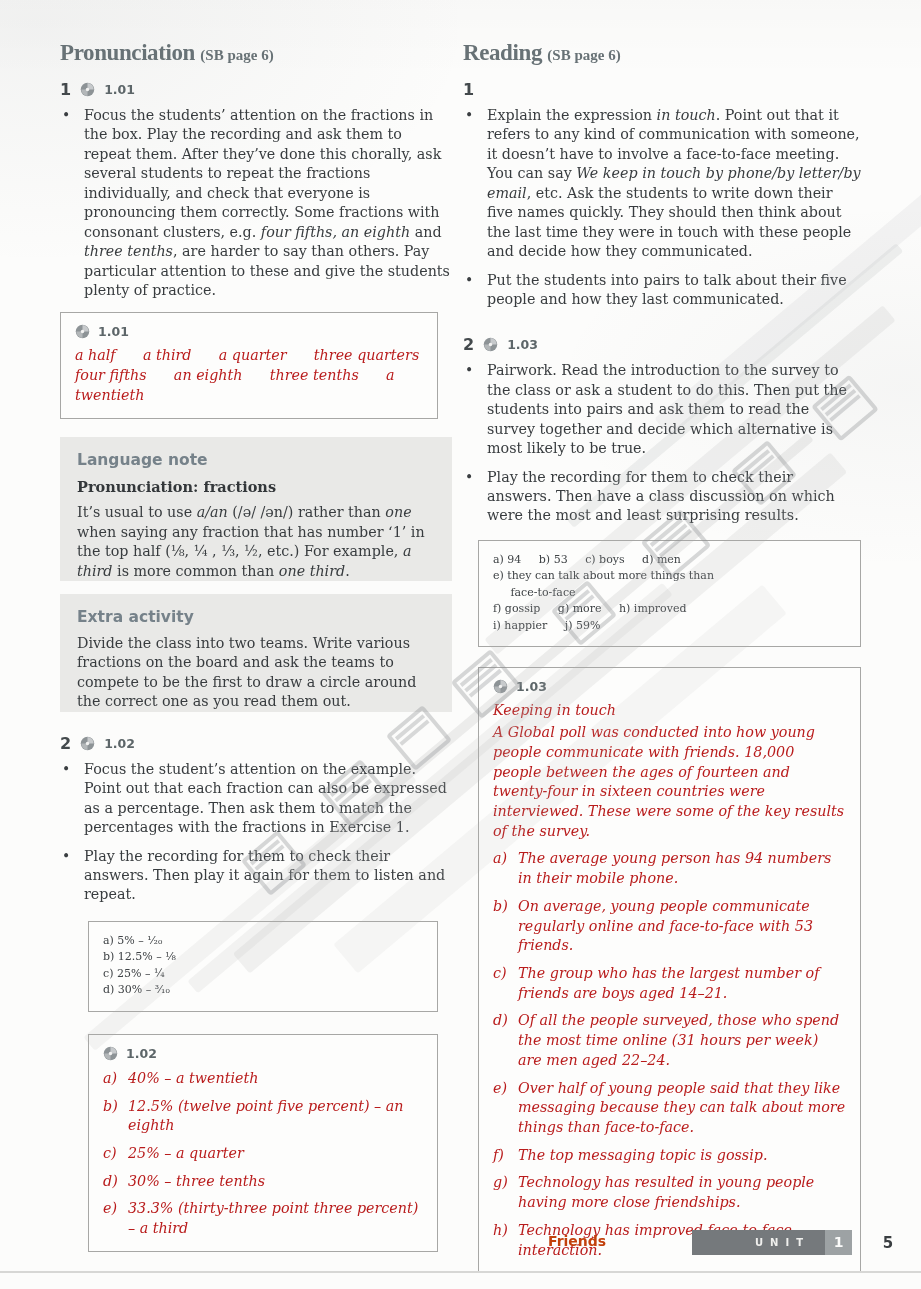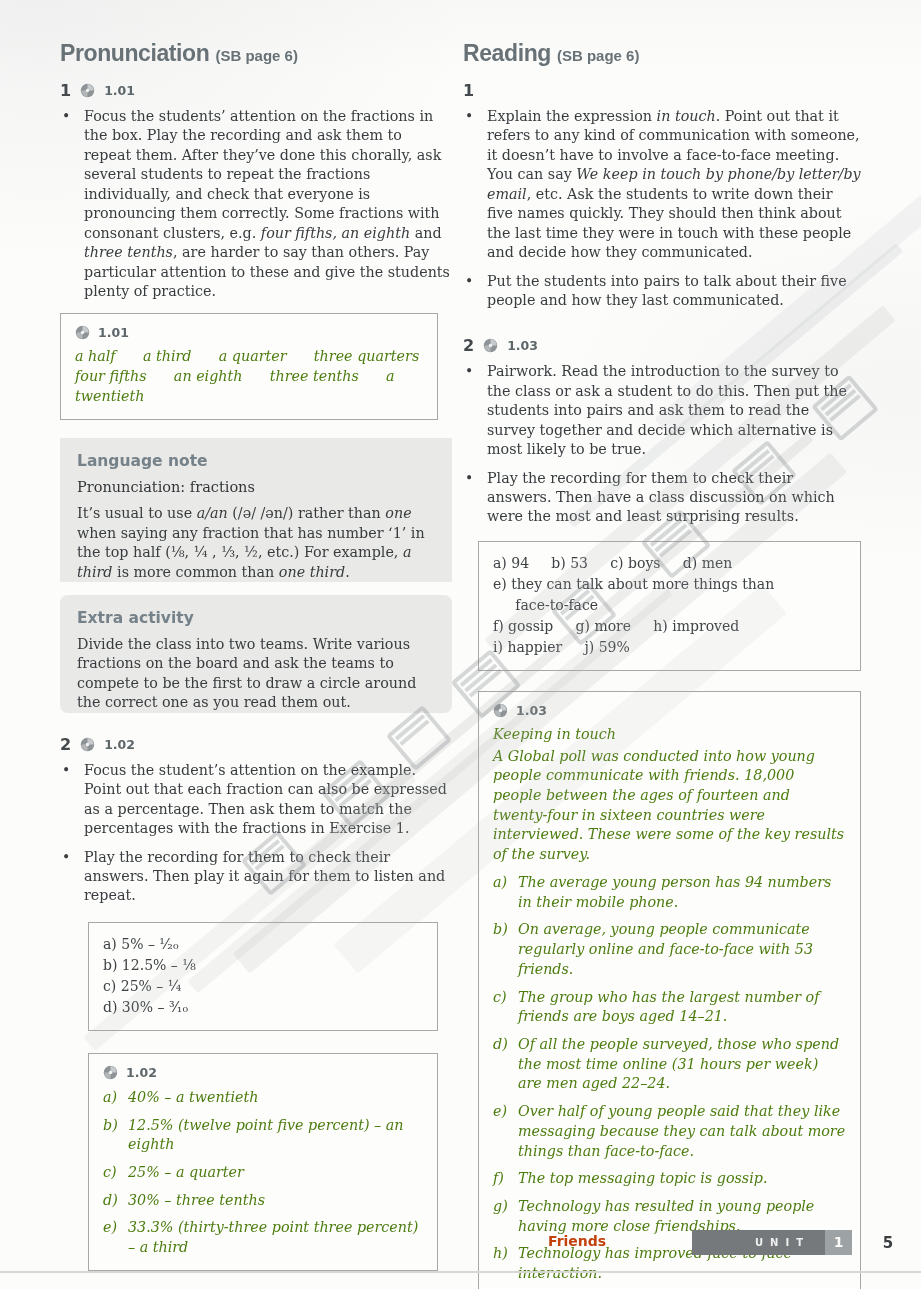--- a/index.html
+++ b/index.html
@@ -22,21 +22,21 @@
   .wm{position:absolute;inset:0;pointer-events:none;z-index:6;overflow:hidden;}
   .wm .stripe{position:absolute;background:#aeb0b1;transform:rotate(-40deg);border-radius:3px;}
   .wm .blob{position:absolute;border:4px solid rgba(140,143,145,0.35);transform:rotate(-40deg);border-radius:4px;}
   .wm .blob i{display:block;margin:3px 2px;height:4px;background:rgba(140,143,145,0.33);}
 
   
   .col{position:absolute;top:40px;z-index:3;}
   .col-left{left:60px;width:392px;}
   .col-right{left:463px;width:398px;}
 
-  .h1{font-family:Liberation Sans, sans-serif;font-weight:bold;font-size:23px;
+  .h1{font-family:Liberation Serif, serif;font-weight:bold;font-size:23px;
       color:#687276;letter-spacing:-0.4px;margin:0 0 6px 0;}
   .h1 .sb{font-size:15px;letter-spacing:0;}
 
   .ex-head{display:flex;align-items:center;gap:9px;margin:14px 0 7px 0;
       font-family:"DejaVu Sans", sans-serif;font-weight:bold;}
   .ex-num{font-size:16px;color:#43494c;}
   .track{font-size:12.5px;color:#5d6669;}
 
   .audio-icon{width:15px;height:15px;display:inline-block;flex:0 0 auto;}
 
@@ -44,37 +44,37 @@
   .bullet .dot{flex:0 0 22px;color:#3a3e41;font-size:14px;line-height:1.36;padding-left:2px;}
   .bullet .btxt{flex:1;}
   .body-text{font-size:14.3px;line-height:1.36;color:#383c3f;}
   .it{font-style:italic;}
   .pre{white-space:pre-wrap;}
 
   .box{border:1px solid #a7a7a5;background:#fdfdfc;padding:11px 14px 12px 14px;}
   .graybox{background:#e9e9e7;padding:12px 17px 0 17px;}
   .note-head{font-family:"DejaVu Sans", sans-serif;font-weight:bold;font-size:15.5px;
       color:#76828a;margin:2px 0 8px 0;}
-  .note-sub{font-weight:normal;font-size:14.5px;color:#33373a;margin:0 0 7px 0;}
+  .note-sub{font-weight:bold;font-size:14.5px;color:#33373a;margin:0 0 7px 0;}
 
   .track-row{display:flex;align-items:center;gap:8px;margin-bottom:7px;
       font-family:"DejaVu Sans", sans-serif;font-weight:bold;}
-  .transcript{font-style:italic;font-size:14.3px;line-height:1.38;color:#4d7c0f;}
+  .transcript{font-style:italic;font-size:14.3px;line-height:1.38;color:#b91c1c;}
   .t-item{display:flex;margin-top:8px;}
   .t-item .lab{flex:0 0 25px;}
   .t-item .txt{flex:1;}
 
   .ans-cols{display:flex;}
   .ans-col{width:50%;}
-  .ans-line{font-size:14px;line-height:1.5;color:#3e4245;}
+  .ans-line{font-size:11px;line-height:1.5;color:#3e4245;}
 
   .box101{margin-right:14px;margin-top:12px;}
   .box-inset{margin-left:28px;margin-right:14px;}
   .lang-note{margin-top:18px;}
-  .extra{margin-top:13px;border-radius:8px;}
+  .extra{margin-top:13px;}
   .r-box{margin-left:15px;}
 
   
   .footer{position:absolute;z-index:5;}
   .f-section{left:548px;top:1233px;width:120px;
       font-family:"DejaVu Sans", sans-serif;font-weight:bold;font-size:14px;color:#c2410c;}
   .unit-bar{left:692px;top:1230px;width:133px;height:25px;background:#75797c;
       text-align:right;line-height:25px;padding-right:15px;box-sizing:border-box;
       font-family:"DejaVu Sans", sans-serif;font-weight:bold;font-size:10px;
       letter-spacing:7px;color:#f0f0ee;}

